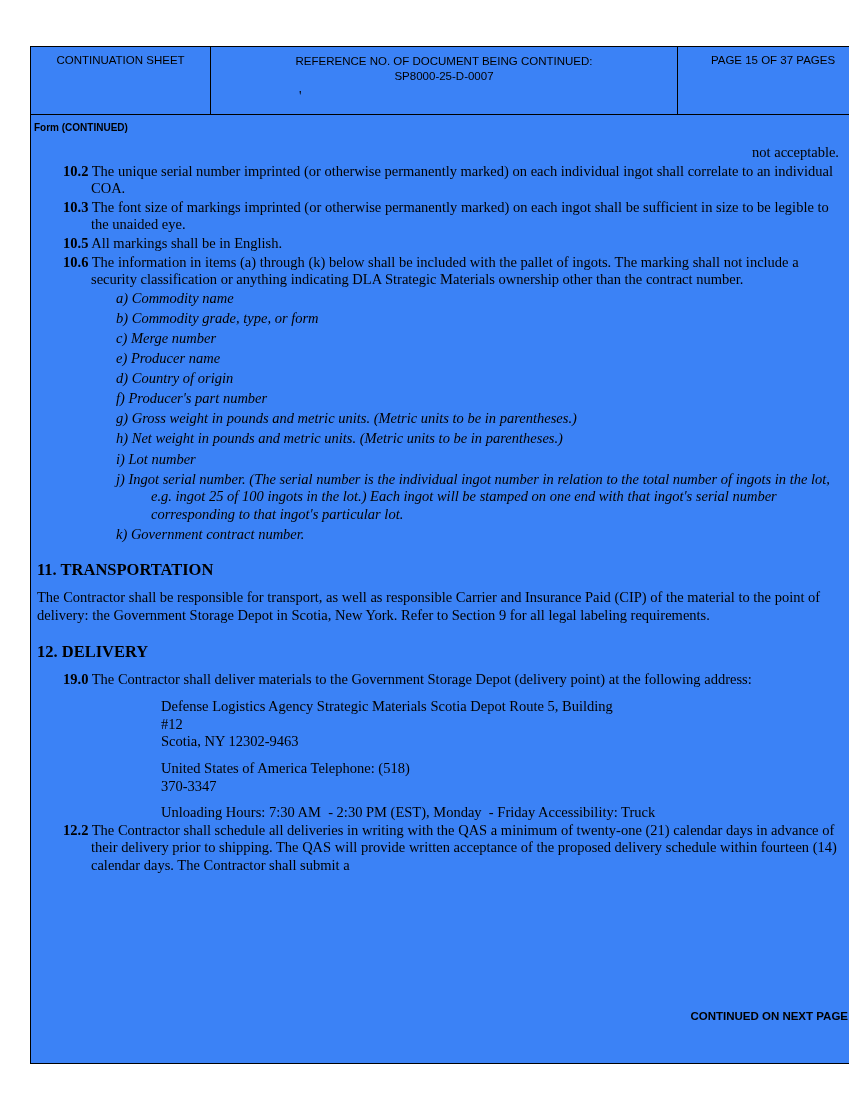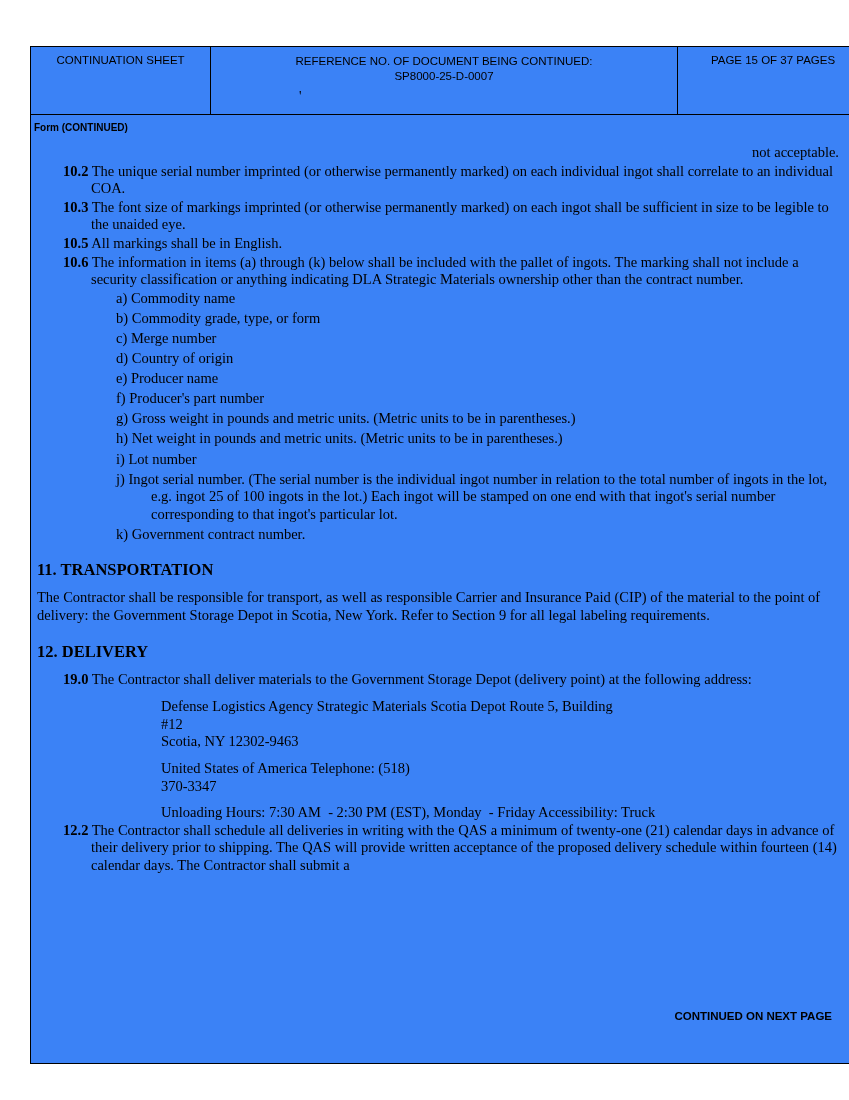--- a/index.html
+++ b/index.html
@@ -34,28 +34,28 @@
     font-family: "Liberation Sans", sans-serif;
     font-weight: bold; font-size: 10px;
     padding: 7px 0 0 3px;
   }
   .content {
     padding: 11px 29px 0 6px;
     font-size: 14.5px; line-height: 17.6px;
   }
   .carry { padding-left: 54px; margin-bottom: 1px; text-align: right; }
   .nitem { padding-left: 54px; text-indent: -28px; margin-bottom: 1px; }
-  .sub { padding-left: 114px; text-indent: -35px; margin-bottom: 2.5px; }
+  .sub { padding-left: 114px; text-indent: -35px; margin-bottom: 2.5px; font-style: italic; }
   .h2 { font-size: 16.5px; font-weight: bold; line-height: 20px; margin: 17px 0 9px 0; }
   .para { margin: 0; }
   .addr-block { margin-top: 10px; }
   .addr { padding-left: 124px; white-space: pre-wrap; }
   .gap { height: 9px; }
   .footer {
-    position: absolute; right: 36px; bottom: 41px;
+    position: absolute; right: 20px; bottom: 41px;
     font-family: "Liberation Sans", sans-serif;
     font-weight: bold; font-size: 11.5px; text-align: center;
   }
 </style>
 </head>
 <body>
 
 <div class="page">
 
   <div class="header-row">
@@ -75,22 +75,22 @@
     <div class="carry">not acceptable.</div>
 
     <div class="nitem"><b>10.2</b> <span>The unique serial number imprinted (or otherwise permanently marked) on each individual ingot shall correlate to an individual COA.</span></div>
     <div class="nitem"><b>10.3</b> <span>The font size of markings imprinted (or otherwise permanently marked) on each ingot shall be sufficient in size to be legible to the unaided eye.</span></div>
     <div class="nitem"><b>10.5</b> <span>All markings shall be in English.</span></div>
     <div class="nitem"><b>10.6</b> <span>The information in items (a) through (k) below shall be included with the pallet of ingots. The marking shall not include a security classification or anything indicating DLA Strategic Materials ownership other than the contract number.</span></div>
 
     <div class="sub"><span>a)</span> <span>Commodity name</span></div>
     <div class="sub"><span>b)</span> <span>Commodity grade, type, or form</span></div>
     <div class="sub"><span>c)</span> <span>Merge number</span></div>
+    <div class="sub"><span>e)</span> <span>Producer name</span></div>
     <div class="sub"><span>d)</span> <span>Country of origin</span></div>
-    <div class="sub"><span>e)</span> <span>Producer name</span></div>
     <div class="sub"><span>f)</span> <span>Producer's part number</span></div>
     <div class="sub"><span>g)</span> <span>Gross weight in pounds and metric units. (Metric units to be in parentheses.)</span></div>
     <div class="sub"><span>h)</span> <span>Net weight in pounds and metric units. (Metric units to be in parentheses.)</span></div>
     <div class="sub"><span>i)</span> <span>Lot number</span></div>
     <div class="sub"><span>j)</span> <span>Ingot serial number. (The serial number is the individual ingot number in relation to the total number of ingots in the lot, e.g. ingot 25 of 100 ingots in the lot.) Each ingot will be stamped on one end with that ingot's serial number corresponding to that ingot's particular lot.</span></div>
     <div class="sub"><span>k)</span> <span>Government contract number.</span></div>
 
     <div class="h2">11. TRANSPORTATION</div>
     <div class="para">The Contractor shall be responsible for transport, as well as responsible Carrier and Insurance Paid (CIP) of the material to the point of delivery: the Government Storage Depot in Scotia, New York. Refer to Section 9 for all legal labeling requirements.</div>
 

